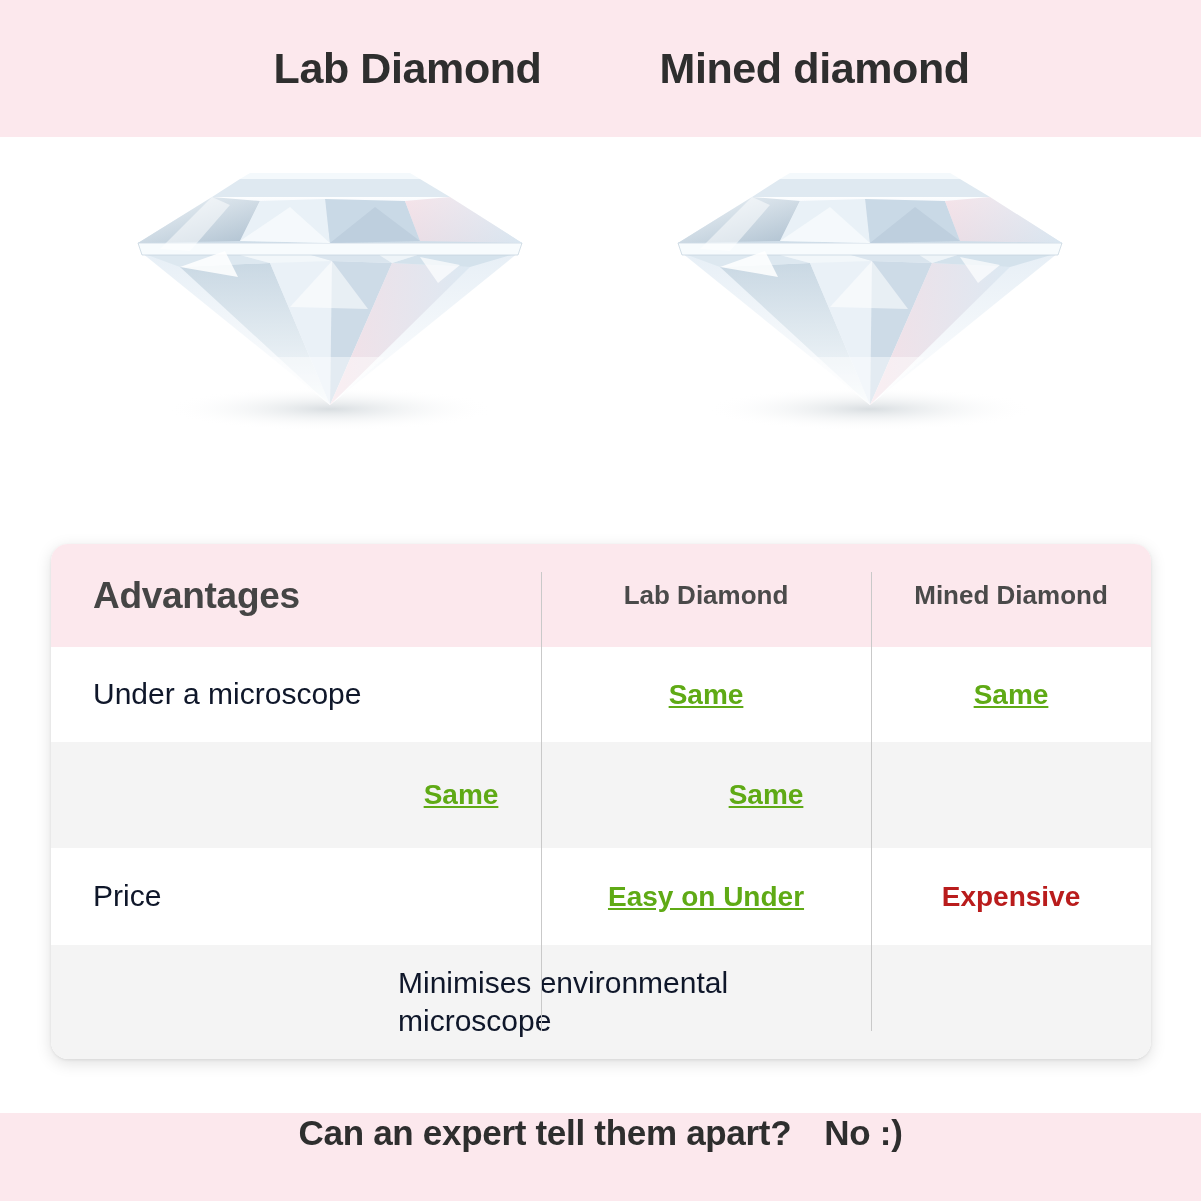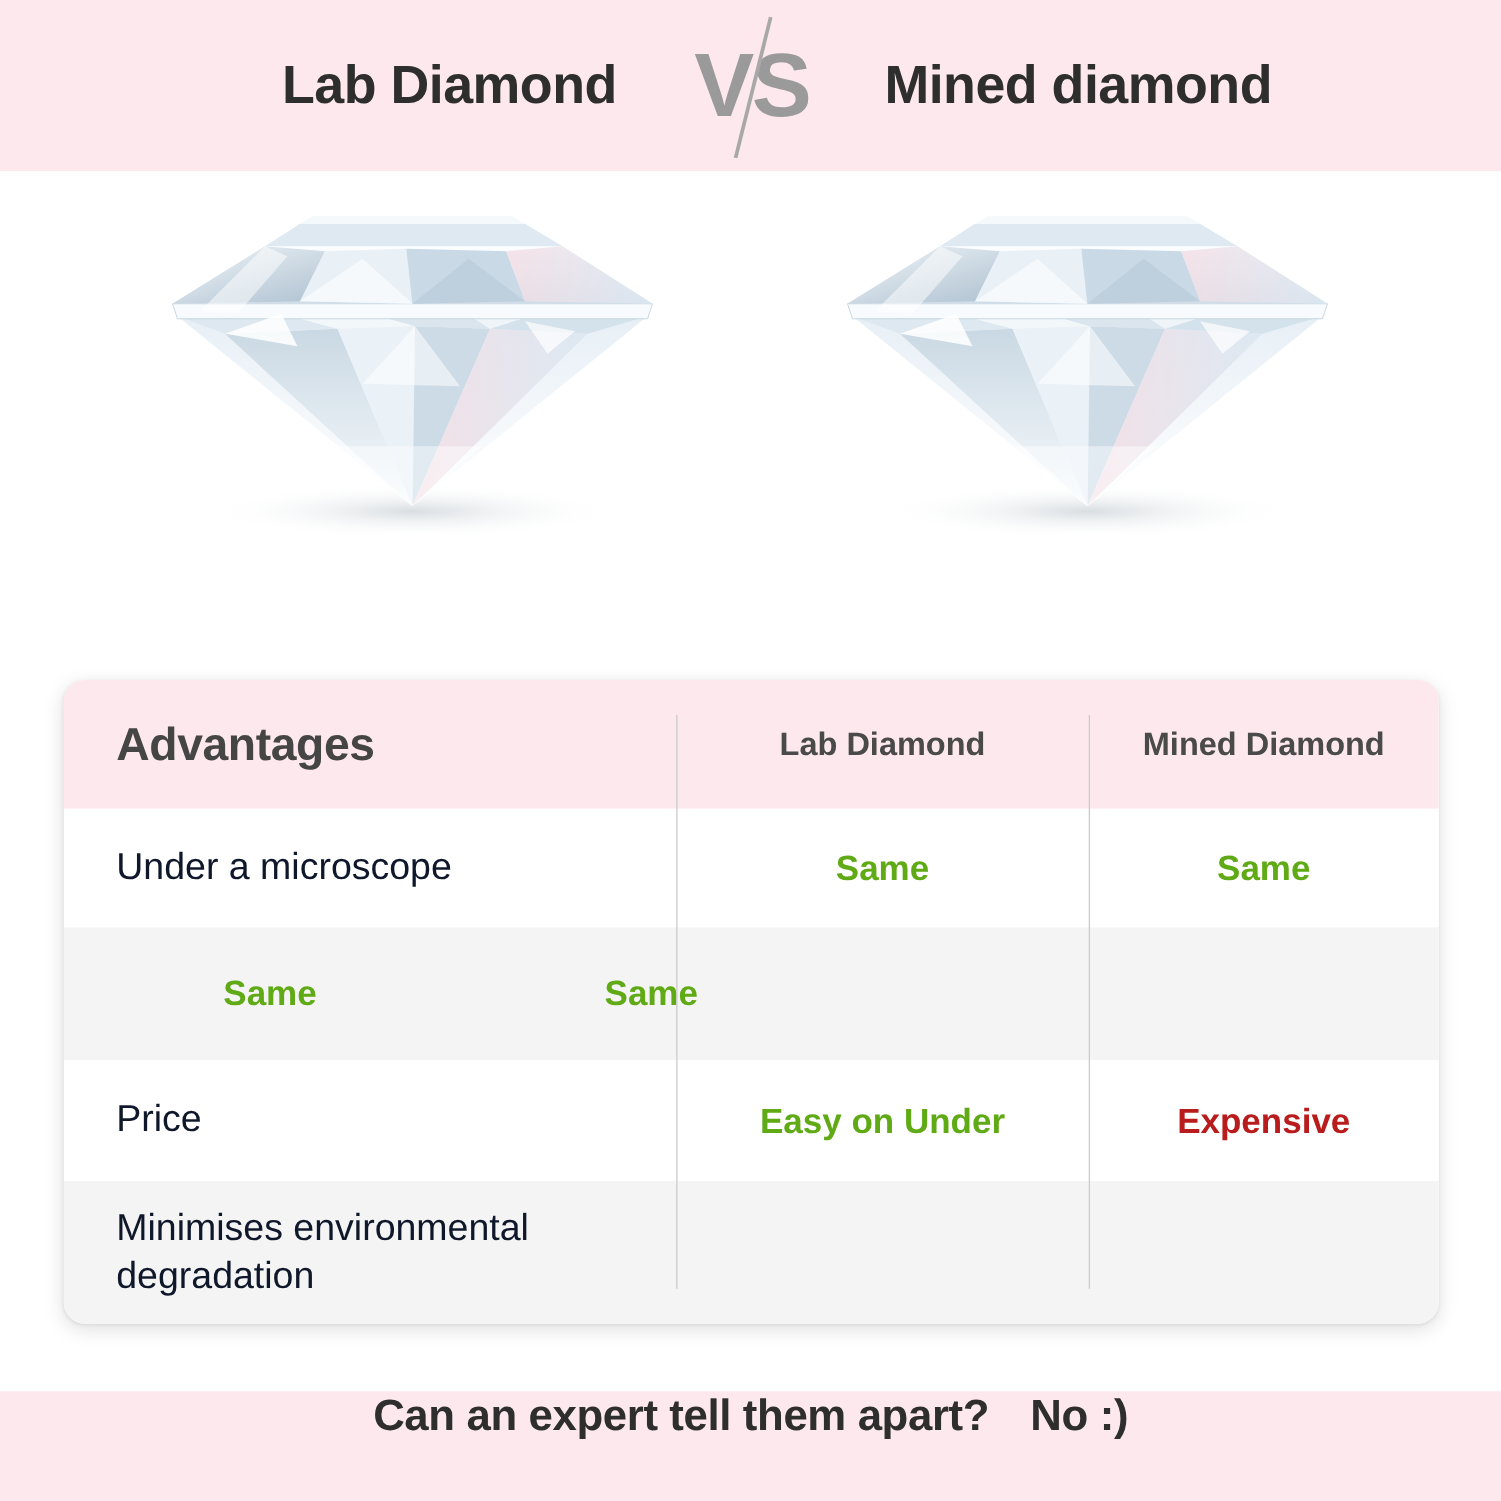--- a/index.html
+++ b/index.html
@@ -112,20 +112,21 @@
     position: relative;
     width: 100%;
     height: 100%;
   }
   .trow {
     position: absolute;
     left: 0;
     width: 1100px;
     display: flex;
     align-items: center;
+    justify-content: center;
   }
   .trow.header { top: 0;   height: 103px; background: #fce8ed; }
   .trow.r0     { top: 103px; height: 95px;  background: #ffffff; }
   .trow.r1     { top: 198px; height: 106px; background: #f4f4f4; }
   .trow.r2     { top: 304px; height: 97px;  background: #ffffff; }
   .trow.r3     { top: 401px; height: 114px; background: #f4f4f4; }
 
   .cell-feature {
     width: 490px;
     padding-left: 42px;
@@ -147,21 +148,21 @@
     font-size: 28px;
     font-weight: 700;
   }
   .cell-val.col-lab   { width: 330px; }
   .cell-val.col-mined { width: 280px; }
   .trow.header .cell-val {
     font-size: 26px;
     font-weight: 700;
     color: #4a4a4a;
   }
-  .val-green { color: #5faa15; }
+  .val-green { color: #5faa15; text-decoration: underline; }
   .val-red   { color: #b91c1c; }
 
   .divider {
     position: absolute;
     top: 28px;
     width: 1px;
     height: 459px;
     background: #c9c9c9;
   }
   .divider.d1 { left: 490px; }
@@ -192,24 +193,20 @@
     letter-spacing: -0.3px;
   }
 </style>
 </head>
 <body>
 
 <div class="header-band">
   <div class="header-inner">
     <div class="header-title left">Lab Diamond</div>
 
-    <div class="vs-badge">
-      <div class="vs-text">VS</div>
-      <div class="vs-slash"></div>
-    </div>
 
     <div class="header-title right">Mined diamond</div>
   </div>
 </div>
 
 <div class="diamond-area">
 
   <div class="diamond-slot lab">
     <svg class="diamond-svg" viewBox="0 0 420 330" xmlns="http://www.w3.org/2000/svg" aria-hidden="true">
       <defs>
@@ -323,21 +320,21 @@
       <div class="cell-val col-mined val-green">Same</div>
     </div>
 
     <div class="trow r2">
       <div class="cell-feature">Price</div>
       <div class="cell-val col-lab val-green">Easy on Under</div>
       <div class="cell-val col-mined val-red">Expensive</div>
     </div>
 
     <div class="trow r3">
-      <div class="cell-feature">Minimises environmental degradation</div>
+      <div class="cell-feature">Minimises environmental microscope</div>
     </div>
 
     <div class="divider d1"></div>
     <div class="divider d2"></div>
   </div>
 </div>
 
 <div class="footer-band">
   <span class="footer-text">Can an expert tell them apart?</span>
   <span class="footer-answer">No :)</span>

